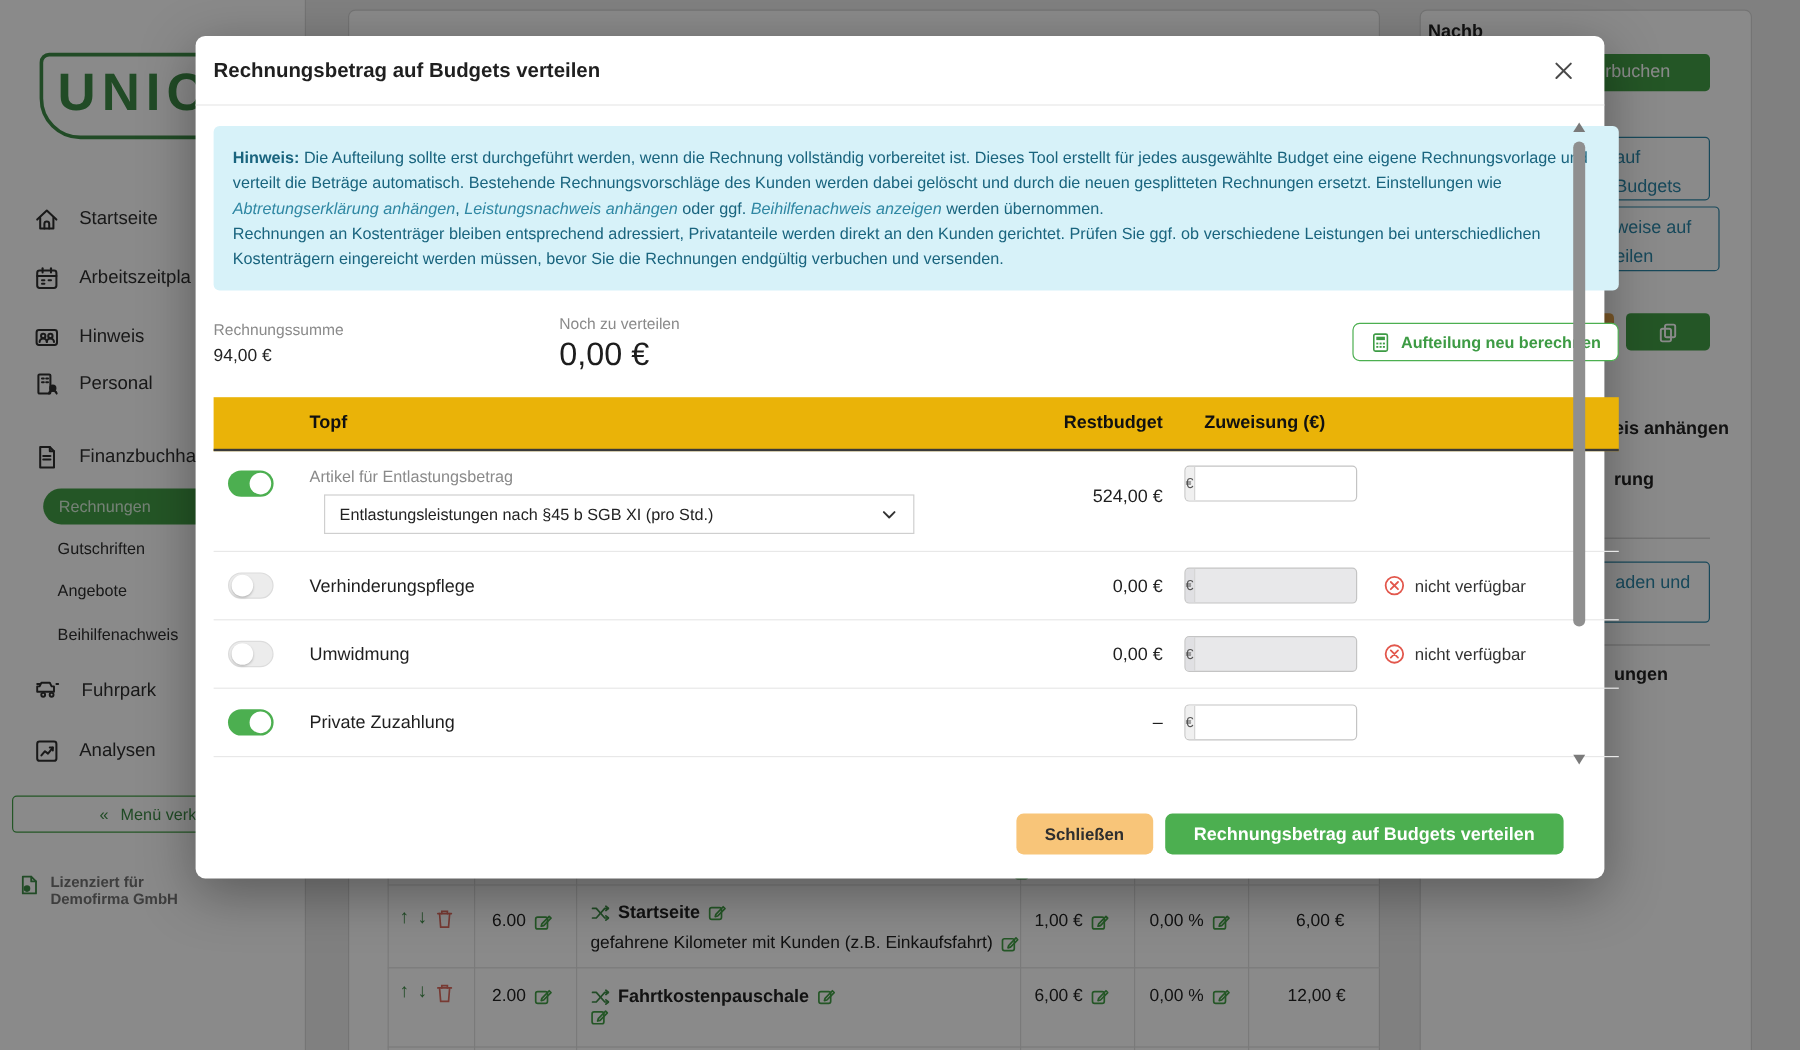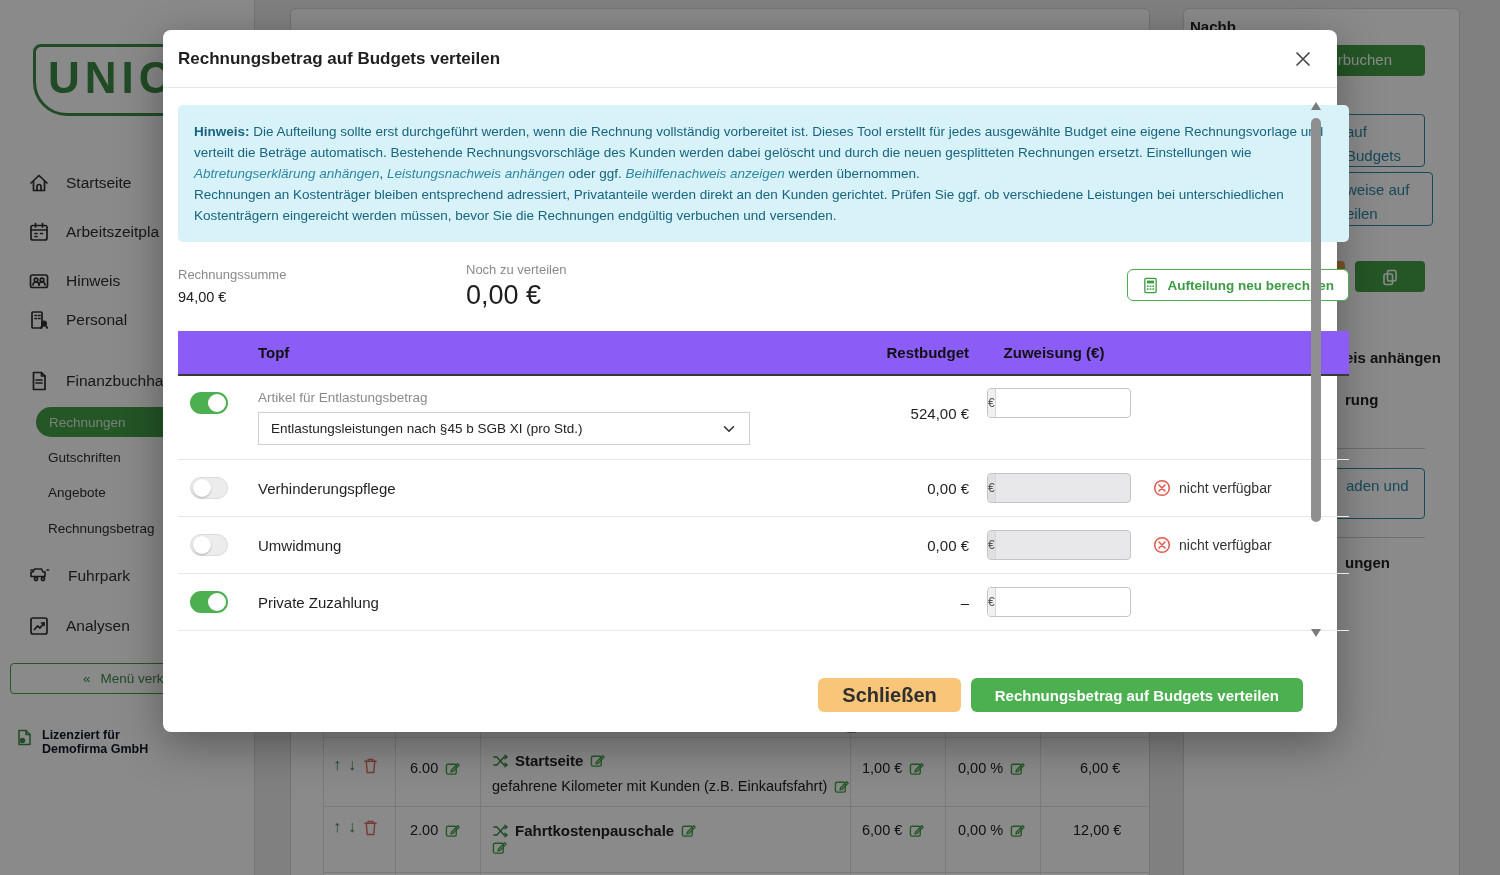--- a/index.html
+++ b/index.html
@@ -8,21 +8,21 @@
 
   
   .sidebar { position:absolute; left:0; top:0; width:255px; height:875px; background:#ffffff; border-right:1px solid #d8d8d8; }
   .logo-box { position:absolute; left:33px; top:44px; width:220px; height:72px; border:3px solid #3d8b46; border-radius:8px 8px 8px 34px; }
   .logo-text { position:absolute; left:12px; top:6px; font-size:44px; font-weight:700; color:#3d8b46; letter-spacing:5px; }
   .nav-item { position:absolute; left:0; width:255px; height:40px; display:flex; align-items:center; gap:16px; padding-left:28px; color:#2f2f2f; font-size:15.5px; }
   .nav-item svg { flex:0 0 auto; }
   .sub-item { position:absolute; left:48px; font-size:13.5px; color:#2f2f2f; }
   .pill { position:absolute; left:36px; top:407px; width:150px; height:30px; background:#43a047; border-radius:15px; color:#d9eeda; font-size:13.5px; display:flex; align-items:center; padding-left:13px; }
   .collapse-btn { position:absolute; left:10px; top:663px; width:175px; height:31px; border:1px solid #43a047; border-radius:4px; color:#3d8b46; font-size:13.5px; display:flex; align-items:center; gap:10px; padding-left:72px; background:#fff; white-space:nowrap; }
-  .license { position:absolute; left:16px; top:728px; display:flex; gap:9px; color:#0f172a; }
+  .license { position:absolute; left:16px; top:728px; display:flex; gap:9px; color:#737373; }
   .license .lines { font-size:12.5px; font-weight:700; line-height:14px; }
 
   .main-card { position:absolute; left:290px; top:8px; width:860px; height:1000px; background:#fff; border:1px solid #d6d6d6; border-radius:6px; }
   .right-card { position:absolute; left:1183px; top:8px; width:277px; height:1000px; background:#fff; border:1px solid #d6d6d6; border-radius:6px; }
   .rp-heading { position:absolute; left:1190px; top:18px; font-size:15px; font-weight:700; color:#222; }
   .rp-btn-green { position:absolute; left:1240px; top:45px; width:185px; height:31px; background:#43a047; border-radius:4px; color:#fff; font-size:15px; font-weight:400; text-align:right; padding:6px 33px 0 0; }
   .rp-outline { position:absolute; background:#fff; border:1px solid #2d87a8; border-radius:4px; color:#2d87a8; font-size:15px; line-height:24px; }
   .rp-outline .inner { padding-left:105px; padding-top:5px; }
   .rp-stub-orange { position:absolute; left:1300px; top:261px; width:45px; height:31px; background:#e2a24b; border-radius:4px; }
   .rp-btn-copy { position:absolute; left:1355px; top:261px; width:70px; height:31px; background:#43a047; border-radius:4px; display:flex; align-items:center; justify-content:center; }
@@ -51,32 +51,32 @@
 
   .summary-row { display:flex; margin-top:20px; align-items:flex-start; }
   .sum-col1 { width:288px; }
   .sum-label { font-size:13px; color:#8a8a8a; margin-top:5px; }
   .sum-val-sm { font-size:14.5px; color:#222; margin-top:7px; }
   .sum-val-lg { font-size:27px; color:#1d1d1d; margin-top:3px; }
   .recalc-btn { margin-left:auto; margin-top:7px; height:32px; border:1px solid #4caf50; border-radius:6px; background:#fff; color:#3d9b44; font-size:13.5px; font-weight:600; display:flex; align-items:center; gap:8px; padding:0 14px; cursor:pointer; }
 
   .btable { margin-top:20px; }
   .brow { display:grid; grid-template-columns:62px 1fr 125px 170px 210px; border-bottom:1px solid #e8e8e8; }
-  .bhead { background:#8b5cf6; border-bottom:2px solid #3a3a3a; height:45px; align-items:center; }
+  .bhead { background:#eab308; border-bottom:2px solid #3a3a3a; height:45px; align-items:center; }
   .bhead .hcell { font-size:15px; font-weight:700; color:#111; }
   .h-topf { padding-left:18px; }
   .h-rest { text-align:right; }
   .h-zuw { text-align:center; }
   .row-mid { height:57px; align-items:center; }
   .row-first { height:84px; align-items:start; }
   .cell-name { font-size:15px; color:#1f1f1f; padding-left:18px; }
   .cell-name-sm { font-size:13.5px; color:#8a8a8a; padding-left:18px; padding-top:14px; }
   .cell-rest { font-size:15px; color:#1f1f1f; text-align:right; }
   .row-first .cell-rest { padding-top:29px; }
-  .select-box { margin:7px 0 0 18px; width:492px; height:33px; border:1px solid #cfcfcf; border-radius:0; background:#fff; display:flex; align-items:center; padding:0 12px; font-size:13.5px; color:#222; cursor:pointer; }
+  .select-box { margin:7px 0 0 30px; width:492px; height:33px; border:1px solid #cfcfcf; border-radius:0; background:#fff; display:flex; align-items:center; padding:0 12px; font-size:13.5px; color:#222; cursor:pointer; }
   .select-box svg { margin-left:auto; }
   .amt-wrap { display:flex; margin-left:18px; width:144px; height:30px; border:1px solid #c4c4c4; border-radius:4px; overflow:hidden; background:#fff; }
   .row-first .amt-wrap { margin-top:12px; }
   .amt-prefix { width:26px; background:#f0f0f0; border-right:1px solid #d6d6d6; display:flex; align-items:center; justify-content:center; font-size:12px; color:#555; }
   .amt-input { flex:1; border:none; outline:none; text-align:right; padding-right:14px; font-size:13.5px; color:#333; font-family:"Liberation Sans",sans-serif; background:transparent; }
   .amt-disabled { background:#e8e8ea; }
   .amt-disabled .amt-prefix { background:#e0e0e3; }
   .status-cell { display:flex; align-items:center; gap:8px; padding-left:14px; font-size:14px; color:#333; }
   .toggle { width:38px; height:22px; border-radius:11px; position:relative; cursor:pointer; margin-left:12px; }
   .row-first .toggle { margin-top:16px; }
@@ -86,21 +86,21 @@
   .toggle-off::after { content:""; position:absolute; left:2px; top:1px; width:18px; height:18px; border-radius:50%; background:#fff; box-shadow:0 1px 2px rgba(0,0,0,0.25); }
   .row-sliver { height:30px; overflow:hidden; border-bottom:none; }
 
   
   .msb-track { position:absolute; right:14px; top:72px; width:14px; height:535px; }
   .msb-thumb { position:absolute; left:2px; top:16px; width:10px; height:404px; background:#8f8f8f; border-radius:5px; }
   .msb-arrow-up { position:absolute; left:2px; top:0; width:0; height:0; border-left:5px solid transparent; border-right:5px solid transparent; border-bottom:8px solid #7a7a7a; }
   .msb-arrow-down { position:absolute; left:2px; bottom:0; width:0; height:0; border-left:5px solid transparent; border-right:5px solid transparent; border-top:8px solid #7a7a7a; }
 
   .modal-footer { position:absolute; right:34px; bottom:20px; display:flex; gap:10px; }
-  .btn-close { height:34px; padding:0 24px; background:#f8c579; border:none; border-radius:6px; font-size:20px; font-weight:700; color:#2f2f2f; font-family:"Liberation Sans",sans-serif; cursor:pointer; }
+  .btn-close { height:34px; padding:0 24px; background:#f8c579; border:none; border-radius:6px; font-size:14px; font-weight:700; color:#2f2f2f; font-family:"Liberation Sans",sans-serif; cursor:pointer; }
   .btn-submit { height:34px; padding:0 24px; background:#4caf50; border:none; border-radius:6px; font-size:15px; font-weight:700; color:#fff; font-family:"Liberation Sans",sans-serif; cursor:pointer; }
 
   .edit-ic { display:inline-flex; }
 </style>
 </head>
 <body>
 
 <div class="screen">
 
   <div class="sidebar">
@@ -158,21 +158,21 @@
           <line x1="8" y1="13" x2="14" y2="13"></line>
         </svg>
       <span>Finanzbuchha</span>
     </div>
 
     <div class="pill">
       <span>Rechnungen</span>
     </div>
     <div class="sub-item" style="top:450px;"><span>Gutschriften</span></div>
     <div class="sub-item" style="top:485px;"><span>Angebote</span></div>
-    <div class="sub-item" style="top:521px;"><span>Rechnungsbetrag</span></div>
+    <div class="sub-item" style="top:521px;"><span>Beihilfenachweis</span></div>
 
     <div class="nav-item" style="top:556px;">
       <svg width="24" height="22" viewBox="0 0 24 22" fill="none" stroke="#2f2f2f" stroke-width="1.6" stroke-linecap="round" stroke-linejoin="round">
           <path d="M4 7 l1.5-3 h7 l1.5 3 h2 v4.5 h-14 v-4.5 z" transform="translate(1,0)"></path>
           <circle cx="8" cy="14" r="1.6"></circle>
           <circle cx="15" cy="14" r="1.6"></circle>
           <path d="M3 5 h2 M19 5 h1.5"></path>
         </svg>
       <span>Fuhrpark</span>
     </div>

